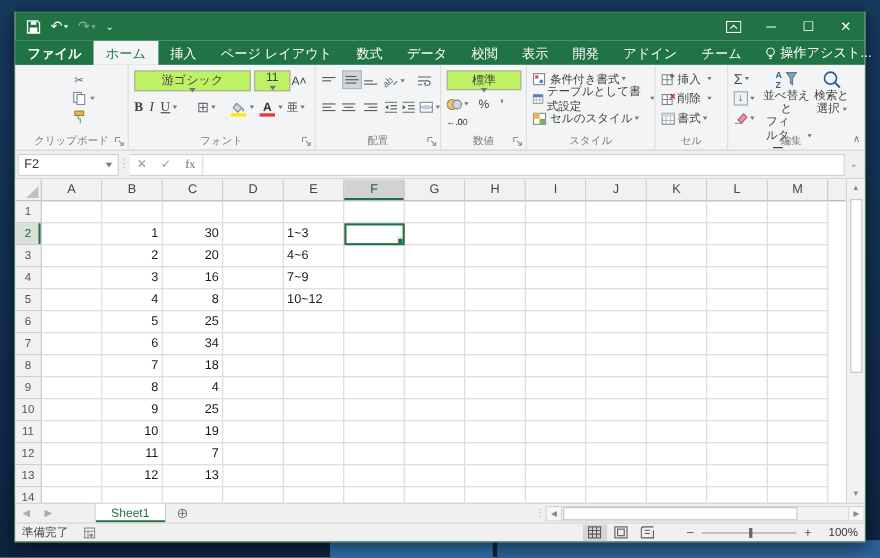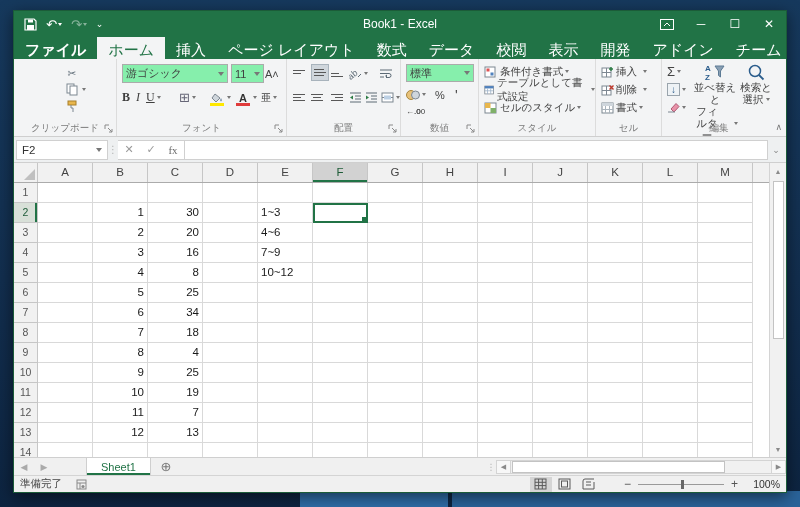--- a/index.html
+++ b/index.html
@@ -23,37 +23,37 @@
   .qat .qbtn { display:flex; align-items:center; gap:1px; font-size:13px; color:#fff; cursor:pointer; }
   .qat .dim { opacity:.45; }
   .title { position:absolute; left:0; right:0; text-align:center; font-size:12px; pointer-events:none; }
   .winbtns { margin-left:auto; display:flex; align-items:center; height:100%; }
   .winbtn { width:34px; height:100%; display:flex; align-items:center; justify-content:center; font-size:12px; cursor:pointer; }
   .dd { width:0; height:0; border-left:3px solid transparent; border-right:3px solid transparent; border-top:4px solid #777; display:inline-block; vertical-align:middle; }
   .dd.w { border-top-color:#fff; }
   .dd.sm { border-left-width:2.5px; border-right-width:2.5px; border-top-width:3.5px; }
 
   
-  .tabrow { height:22px; background:#217346; display:flex; align-items:stretch; color:#fff; font-size:15px; flex:none; }
+  .tabrow { height:22px; background:#217346; display:flex; align-items:stretch; color:#fff; font-size:12px; flex:none; }
   .rtab { padding:4px 11px 3px; cursor:pointer; white-space:nowrap; }
   .rtab.file { background:#217346; font-weight:bold; }
   .rtab.active { background:#f3f4f5; color:#217346; }
   .tabs-right { margin-left:auto; display:flex; align-items:center; }
   .tabs-right .rtab { display:flex; align-items:center; gap:4px; }
 
   
   .ribbon { height:78px; background:#f3f4f5; border-bottom:1px solid #cfcfcf; display:flex; flex:none; font-size:10.5px; color:#3f3f3f; position:relative; }
   .rgroup { position:relative; border-right:1px solid #dcdcdc; flex:none; height:100%; }
   .rlabel { position:absolute; bottom:1px; left:0; right:0; text-align:center; color:#7b7b7b; font-size:9.5px; pointer-events:none; }
   .launcher { position:absolute; right:2px; bottom:2px; width:10px; height:10px; cursor:pointer; }
   .launcher svg { display:block; }
   .bigbtn { position:absolute; display:flex; flex-direction:column; align-items:center; cursor:pointer; text-align:center; line-height:1.15; }
   .mini { position:absolute; display:flex; align-items:center; gap:2px; cursor:pointer; height:17px; }
   .icon16 { width:16px; height:16px; display:inline-flex; align-items:center; justify-content:center; }
-  .inputbox { background:#86efac; border:1px solid #ababab; display:flex; align-items:center; font-size:11px; padding:0 3px; justify-content:space-between; cursor:pointer; }
+  .inputbox { background:#bef264; border:1px solid #ababab; display:flex; align-items:center; font-size:11px; padding:0 3px; justify-content:space-between; cursor:pointer;flex-direction:column; }
   .fontglyph { font-weight:bold; font-size:12px; font-family:"Liberation Serif","DejaVu Serif",serif; }
   .alico { display:inline-block; }
   .alico span { display:block; height:1.5px; background:#585858; margin:1.5px 0; }
   .selbtn { background:#cfd6dc; border:1px solid #a8b3bc; }
   .yellowbar { position:absolute; left:1px; right:1px; bottom:0; height:3px; background:#ffe800; }
   .redbar { position:absolute; left:1px; right:1px; bottom:0; height:3px; background:#e03b3b; }
   .collapse { position:absolute; right:4px; bottom:4px; color:#777; font-size:9px; cursor:pointer; }
 
   
   .fbar { height:26px; background:#eef0f1; border-bottom:1px solid #cfcfcf; display:flex; align-items:center; padding:3px 2px; gap:0; flex:none; }
@@ -134,21 +134,20 @@
       <span class="qbtn">
           <span>↶</span>
           <span class="dd w sm"></span>
         </span>
       <span class="qbtn dim">
           <span>↷</span>
           <span class="dd w sm"></span>
         </span>
       <span class="qbtn" style="font-size:9px;">⌄</span>
     </div>
-    <div class="title">Book1 - Excel</div>
     <div class="winbtns">
       <span class="winbtn">
         <svg width="14" height="11" viewBox="0 0 14 11">
             <rect x="0.5" y="0.5" width="13" height="10" fill="none" stroke="#fff"></rect>
             <path d="M4 7 l3 -3 l3 3" fill="none" stroke="#fff"></path>
           </svg>
       </span>
       <span class="winbtn">─</span>
       <span class="winbtn">☐</span>
       <span class="winbtn">✕</span>

